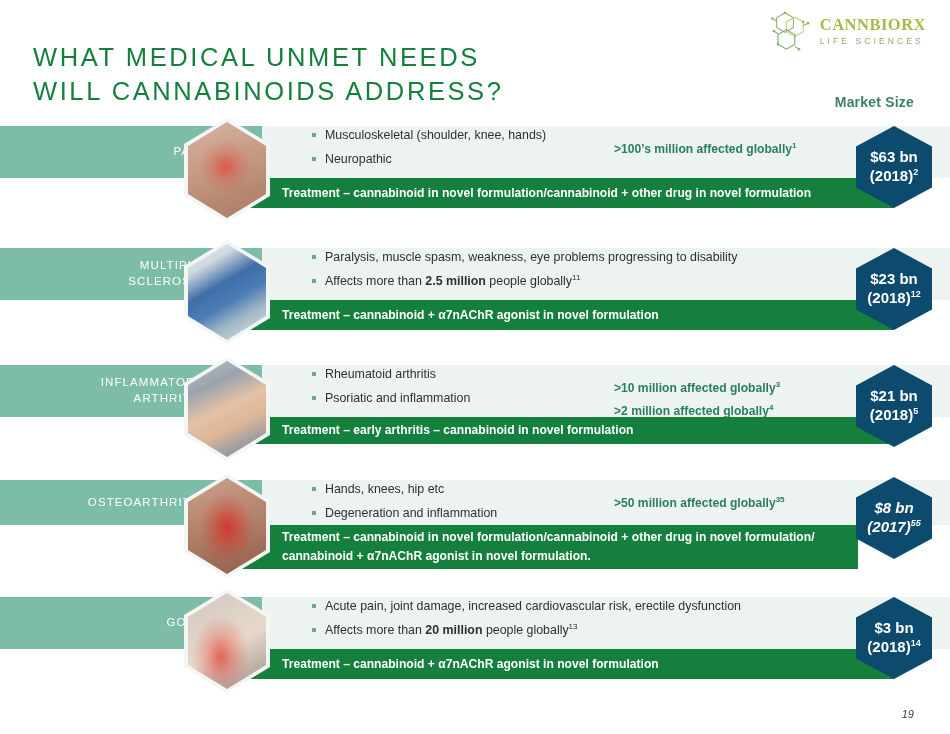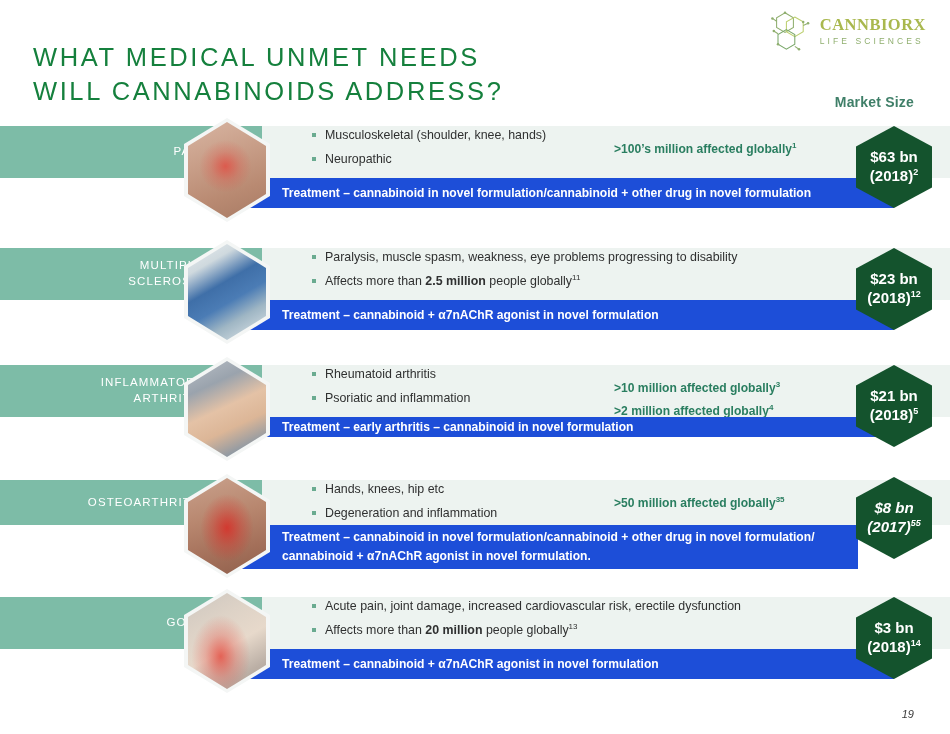--- a/index.html
+++ b/index.html
@@ -135,21 +135,21 @@
     line-height: 1.5;
     margin-bottom: 5px;
     white-space: nowrap;
   }
   .stat sup, .bullet sup { font-size: 8px; vertical-align: super; line-height: 0; }
 
   
   .treatment {
     position: absolute;
     left: 232px;
-    background: #1d4ed8;
+    background: #15803d;
     color: #ffffff;
     font-size: 12.1px;
     font-weight: bold;
     padding: 0 0 0 50px;
     display: flex;
     flex-direction: column;
     justify-content: center;
     line-height: 1.55;
     clip-path: polygon(18px 0, 100% 0, 100% 100%, 0 100%);
     white-space: pre-line;
@@ -175,21 +175,21 @@
     position: relative;
   }
   .hex-photo-inner .ph { position: absolute; inset: 0; }
 
   
   .hex-market {
     position: absolute;
     width: 76px;
     height: 82px;
     clip-path: polygon(50% 0%, 100% 25%, 100% 75%, 50% 100%, 0% 75%, 0% 25%);
-    background: #14532d;
+    background: #0c4a6e;
     color: #ffffff;
     display: flex;
     flex-direction: column;
     align-items: center;
     justify-content: center;
     font-size: 15px;
     font-weight: bold;
     line-height: 1.25;
     text-align: center;
   }
@@ -312,21 +312,21 @@
           <div class="bullet">
             <span class="bullet-dot"></span>
             <span>Psoriatic and inflammation</span>
           </div>
         </div>
         <div class="stats">
           <div class="stat">&gt;10 million affected globally<sup>3</sup></div>
           <div class="stat">&gt;2 million affected globally<sup>4</sup></div>
         </div>
       </div>
-      <div class="treatment" style="top: 52px; height: 20px; right: 56px;">Treatment – early arthritis – cannabinoid in novel formulation</div>
+      <div class="treatment" style="top: 52px; height: 27px; right: 56px;">Treatment – early arthritis – cannabinoid in novel formulation</div>
       <div class="hex-photo" style="left: 184px; top: -8px;">
         <div class="hex-photo-inner">
           <div class="ph" style="background: linear-gradient(155deg, rgb(185, 191, 198) 0%, rgb(154, 163, 173) 26%, rgb(228, 194, 166) 48%, rgb(220, 182, 151) 66%, rgb(143, 153, 163) 86%, rgb(174, 182, 189) 100%);"></div>
         </div>
       </div>
       <div class="hex-market" style="right: 18px; top: 0px;">
         <div>$21 bn</div>
         <div>(2018)<sup>5</sup></div>
       </div>
     </div>

